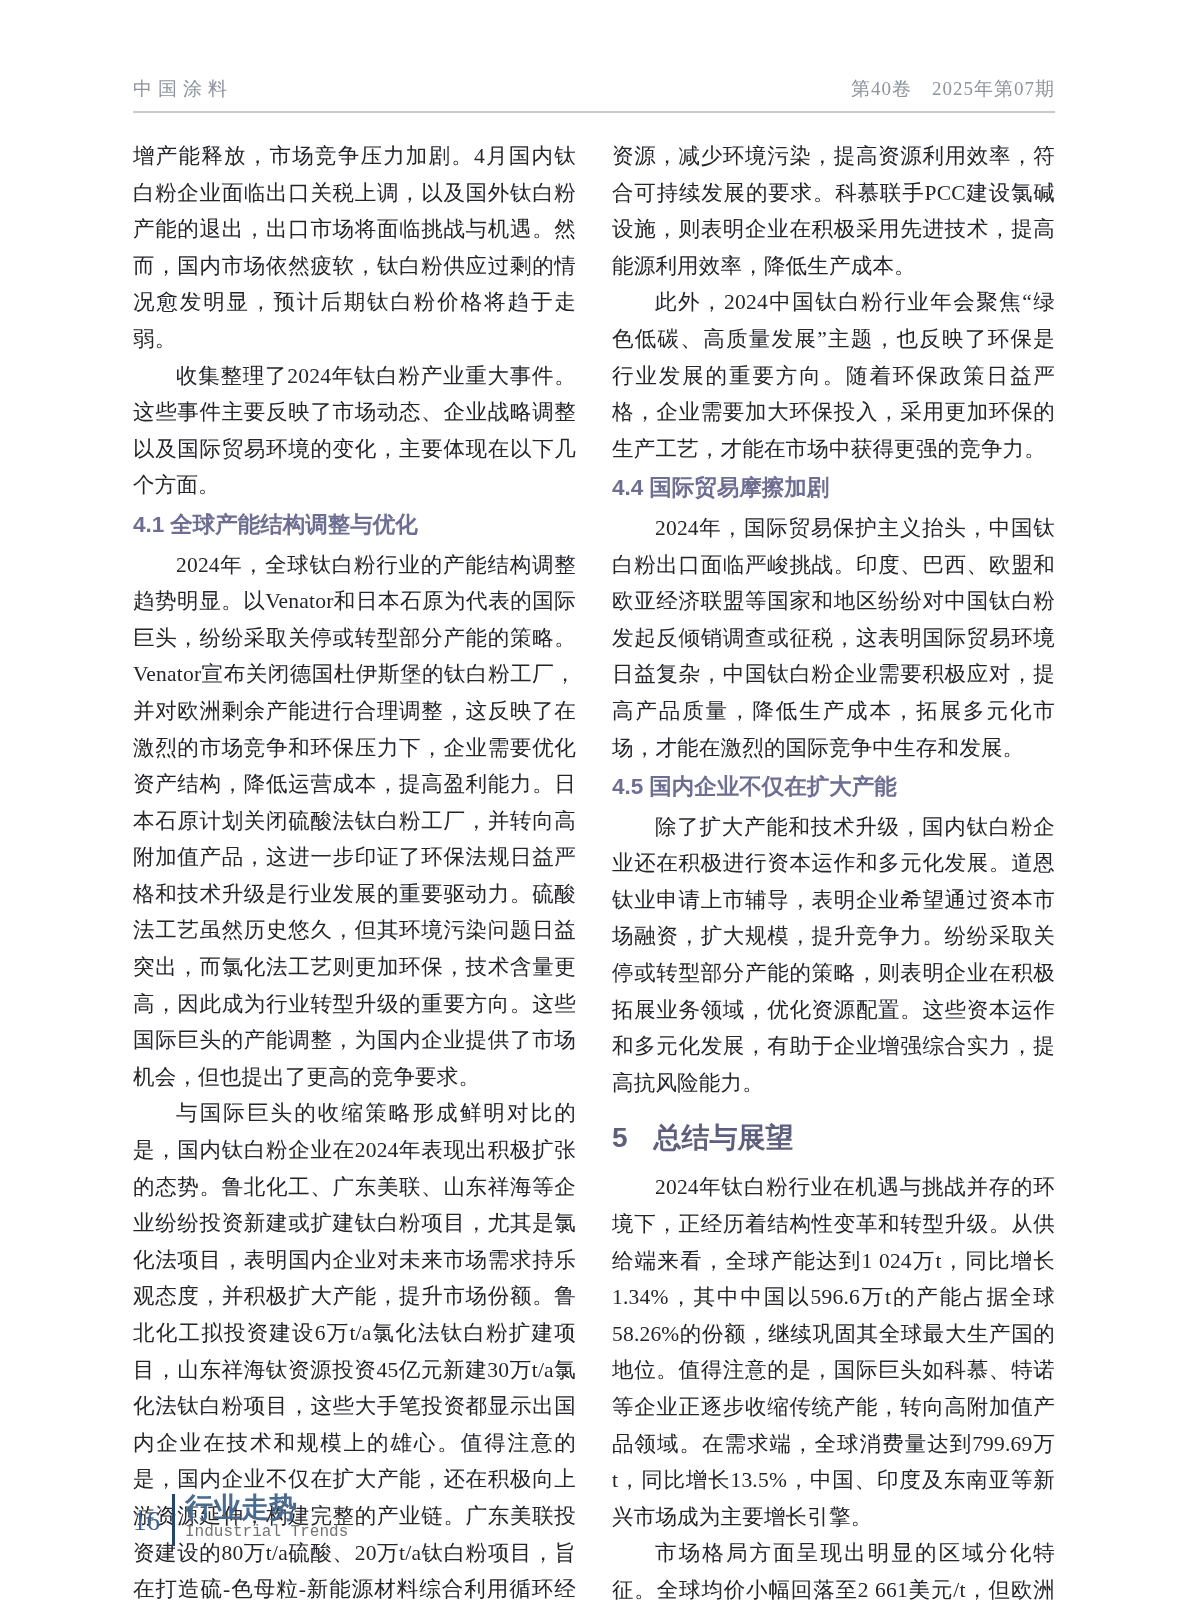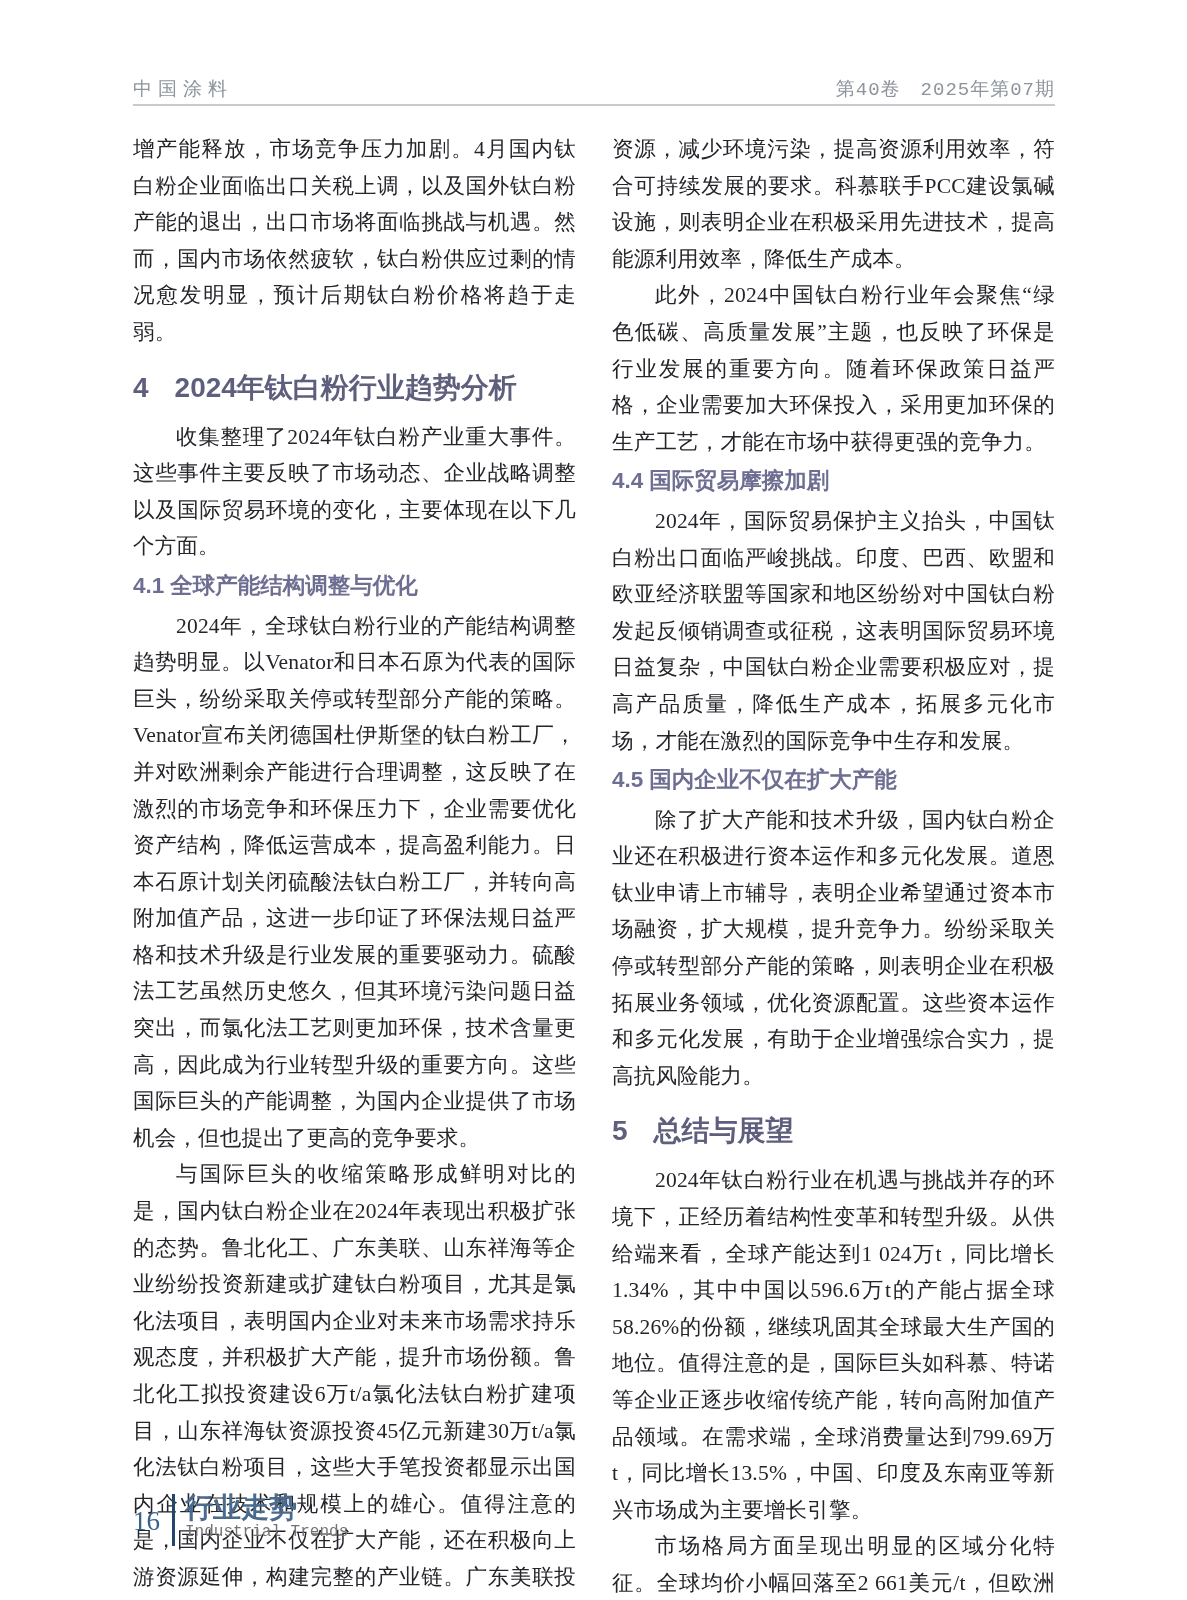--- a/index.html
+++ b/index.html
@@ -13,23 +13,23 @@
   }
   .page{
     position:absolute;inset:0;
     padding:0 132px 0 133px;
     box-sizing:border-box;
   }
   
   .running-head{
     margin-top:76px;
     display:flex;justify-content:space-between;align-items:flex-end;
-    font-family:Liberation Mono, monospace;
+    font-family:Liberation Serif, serif;
     font-size:19px;color:#8d949d;
-    padding-bottom:2px;
+    padding-bottom:9px;
     border-bottom:2px solid #c7cbd0;
   }
   .journal-name{letter-spacing:6px;}
   .volume-issue{letter-spacing:1px;}
   
   .columns{
     display:flex;gap:36px;
     margin-top:25px;
   }
   .col{width:443px;}
@@ -98,23 +98,20 @@
   <div class="running-head">
     <span class="journal-name">中国涂料</span>
     <span class="volume-issue">第40卷　2025年第07期</span>
   </div>
 
   <div class="columns">
 
     <div class="col">
       <p class="body-text no-indent">增产能释放，市场竞争压力加剧。4月国内钛白粉企业面临出口关税上调，以及国外钛白粉产能的退出，出口市场将面临挑战与机遇。然而，国内市场依然疲软，钛白粉供应过剩的情况愈发明显，预计后期钛白粉价格将趋于走弱。</p>
 
-      <div class="h1">
-        <span class="h-num">4</span><span>2024年钛白粉行业趋势分析</span>
-      </div>
 
       <p class="body-text">收集整理了2024年钛白粉产业重大事件。这些事件主要反映了市场动态、企业战略调整以及国际贸易环境的变化，主要体现在以下几个方面。</p>
 
       <div class="h2">
         <span class="h-num">4.1</span><span>全球产能结构调整与优化</span>
       </div>
 
       <p class="body-text">2024年，全球钛白粉行业的产能结构调整趋势明显。以Venator和日本石原为代表的国际巨头，纷纷采取关停或转型部分产能的策略。Venator宣布关闭德国杜伊斯堡的钛白粉工厂，并对欧洲剩余产能进行合理调整，这反映了在激烈的市场竞争和环保压力下，企业需要优化资产结构，降低运营成本，提高盈利能力。日本石原计划关闭硫酸法钛白粉工厂，并转向高附加值产品，这进一步印证了环保法规日益严格和技术升级是行业发展的重要驱动力。硫酸法工艺虽然历史悠久，但其环境污染问题日益突出，而氯化法工艺则更加环保，技术含量更高，因此成为行业转型升级的重要方向。这些国际巨头的产能调整，为国内企业提供了市场机会，但也提出了更高的竞争要求。</p>
 
 

